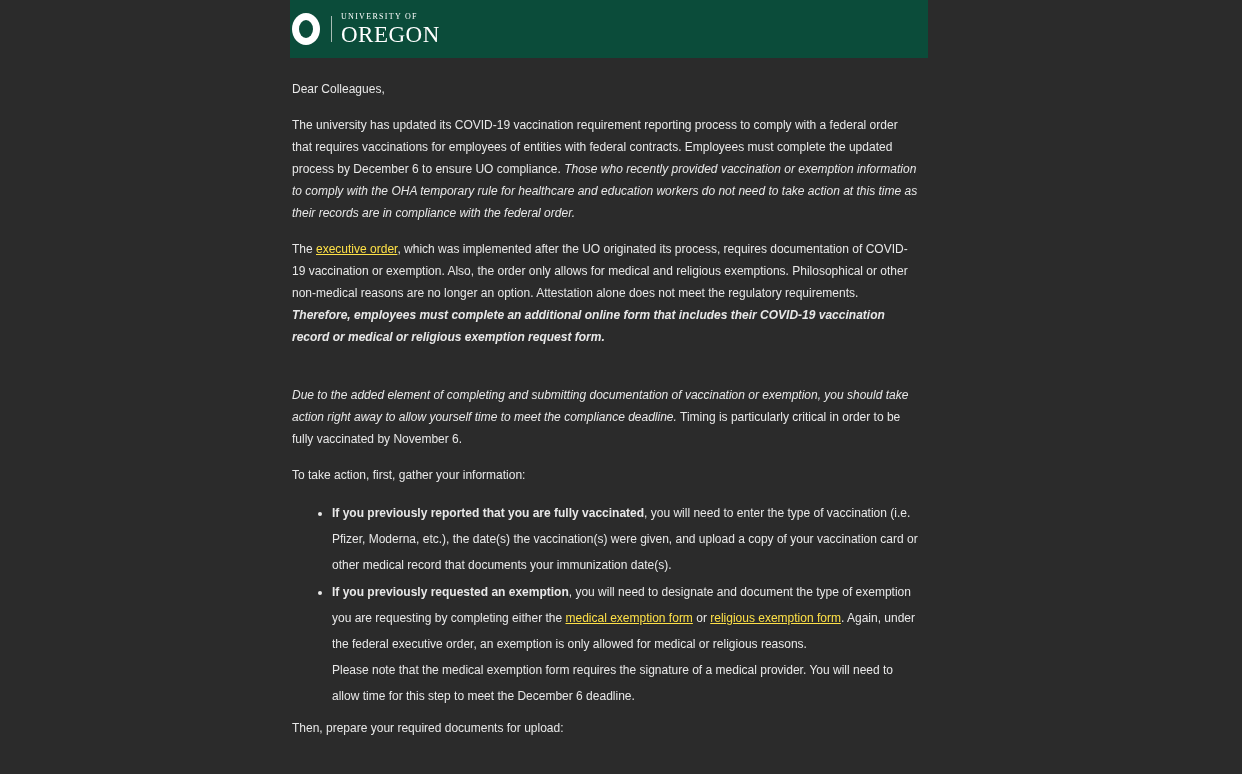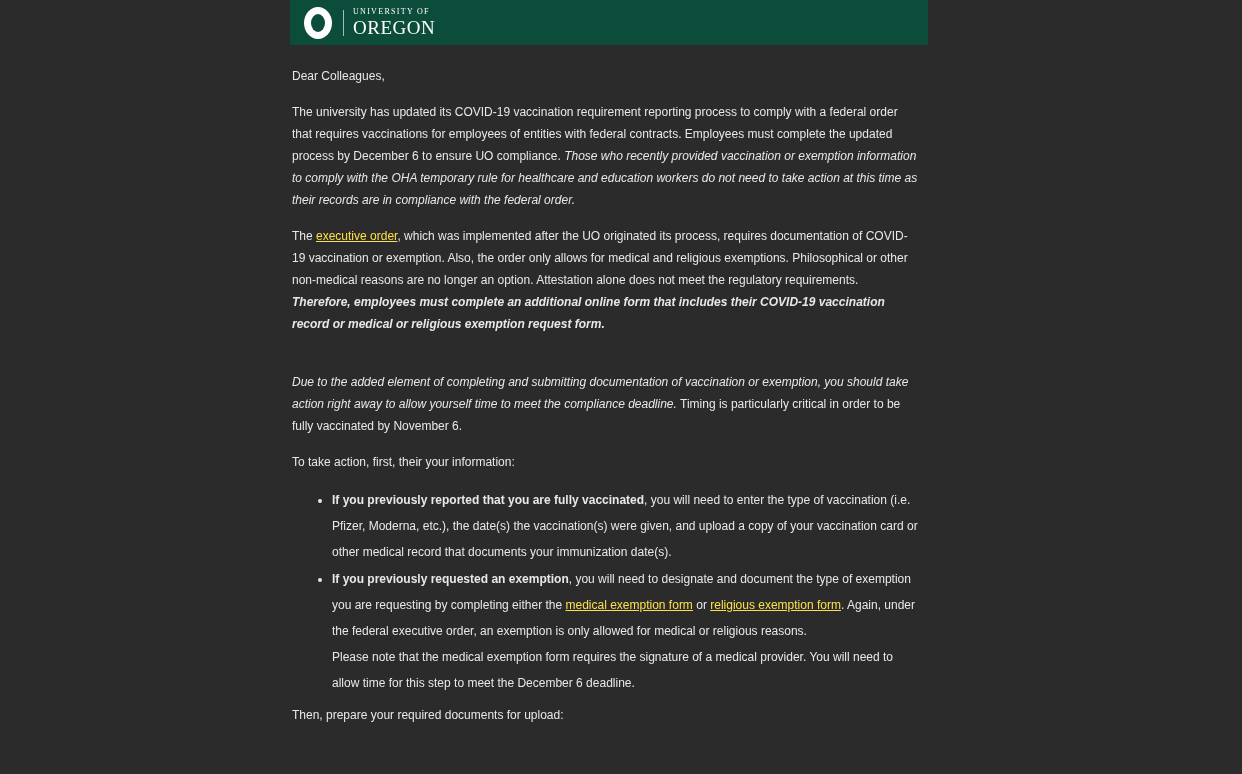--- a/index.html
+++ b/index.html
@@ -22,24 +22,23 @@
   .email-wrap {
     position: absolute;
     left: 290px;
     top: 0;
     width: 638px;
     background: #2b2b2b;
   }
   
   .header-band {
     background: #0b4c3a;
-    height: 45px;
+    height: 58px;
     display: flex;
     align-items: center;
-    padding-left: 12px;
     box-sizing: border-box;
   }
   .uo-logo {
     display: flex;
     align-items: center;
     gap: 9px;
   }
   .uo-o {
     width: 32px;
     height: 34px;
@@ -62,21 +61,21 @@
   }
   .uo-small {
     color: #ffffff;
     font-size: 8px;
     letter-spacing: 1.3px;
     font-family: "Liberation Serif", serif;
     margin-bottom: 2px;
   }
   .uo-big {
     color: #ffffff;
-    font-size: 19px;
+    font-size: 23px;
     letter-spacing: .5px;
     font-family: "Liberation Serif", serif;
   }
   
   .body-area {
     padding: 20px 10px 0 2px;
     color: #e8e8e8;
     font-size: 12px;
     line-height: 22px;
   }
@@ -132,21 +131,21 @@
     <div class="body-area">
 
       <p>Dear Colleagues,</p>
 
       <p><span>The university has updated its COVID-19 vaccination requirement reporting process to comply with a federal order that requires vaccinations for employees of entities with federal contracts. Employees must complete the updated process by December 6 to ensure UO compliance. </span><span class="ital">Those who recently provided vaccination or exemption information to comply with the OHA temporary rule for healthcare and education workers do not need to take action at this time as their records are in compliance with the federal order.</span></p>
 
       <p><span>The </span><a class="link" href="#">executive order</a><span>, which was implemented after the UO originated its process, requires documentation of COVID-19 vaccination or exemption. Also, the order only allows for medical and religious exemptions. Philosophical or other non-medical reasons are no longer an option. Attestation alone does not meet the regulatory requirements. </span><span class="bolditalic">Therefore, employees must complete an additional online form that includes their COVID-19 vaccination record or medical or religious exemption request form.</span></p>
 
       <p><br><span class="ital">Due to the added element of completing and submitting documentation of vaccination or exemption, you should take action right away to allow yourself time to meet the compliance deadline.</span><span> Timing is particularly critical in order to be fully vaccinated by November 6.</span></p>
 
-      <p>To take action, first, their your information:</p>
+      <p>To take action, first, gather your information:</p>
 
       <ul>
         <li><span class="bold">If you previously reported that you are fully vaccinated</span><span>, you will need to enter the type of vaccination (i.e. Pfizer, Moderna, etc.), the date(s) the vaccination(s) were given, and upload a copy of your vaccination card or other medical record that documents your immunization date(s).</span></li>
         <li><span class="bold">If you previously requested an exemption</span><span>, you will need to designate and document the type of exemption you are requesting by completing either the </span><a class="link" href="#">medical exemption form</a><span> or </span><a class="link" href="#">religious exemption form</a><span>. Again, under the federal executive order, an exemption is only allowed for medical or religious reasons.</span><span class="sub-ital">Please note that the medical exemption form requires the signature of a medical provider. You will need to allow time for this step to meet the December 6 deadline.</span></li>
       </ul>
 
       <p class="after-list">Then, prepare your required documents for upload:</p>
 
     </div>
   </div>

